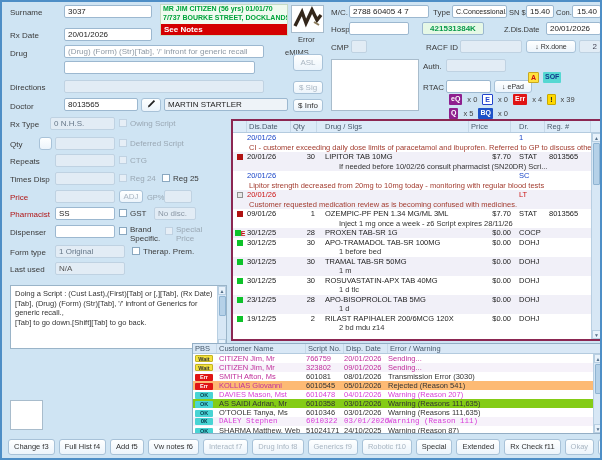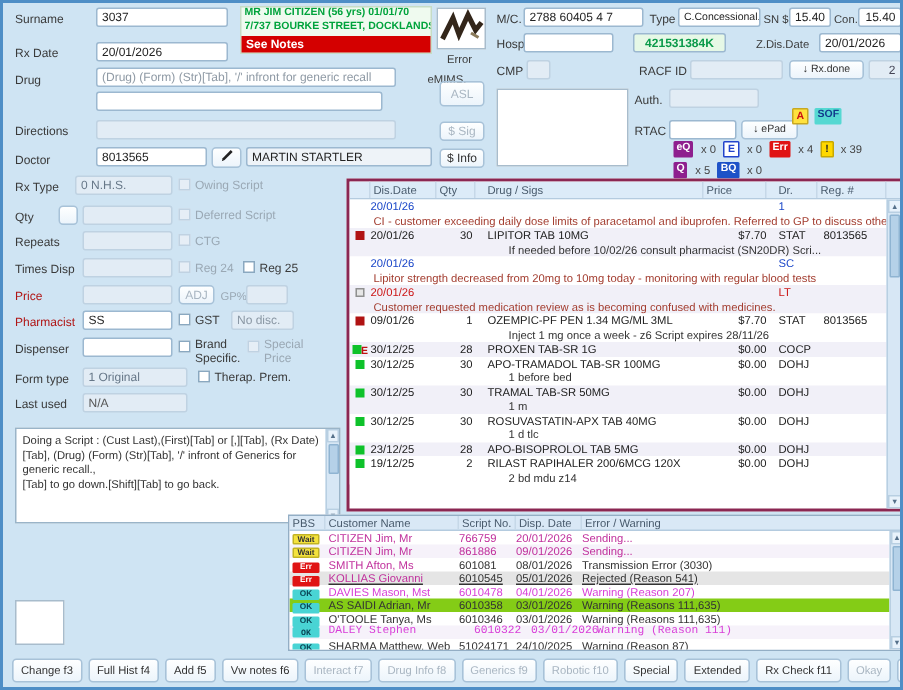--- a/index.html
+++ b/index.html
@@ -357,20 +357,21 @@
         <div class="sblock" style="background: rgb(241, 240, 248);">
           <div class="sline">
             <span class="sind"><span class="sq green"></span></span>
             <span class="sdate" style="color: rgb(34, 34, 34);">23/12/25</span>
             <span class="sqty">28</span>
             <span class="sdrug">APO-BISOPROLOL TAB 5MG</span>
             <span class="sprice">$0.00</span>
             <span class="sdr" style="color: rgb(34, 34, 34);">DOHJ</span>
             <span class="sreg"></span>
           </div>
+          <div class="ssig">1 d</div>
         </div>
         <div class="sblock" style="background: rgb(255, 255, 255);">
           <div class="sline">
             <span class="sind"><span class="sq green"></span></span>
             <span class="sdate" style="color: rgb(34, 34, 34);">19/12/25</span>
             <span class="sqty">2</span>
             <span class="sdrug">RILAST RAPIHALER 200/6MCG 120X</span>
             <span class="sprice">$0.00</span>
             <span class="sdr" style="color: rgb(34, 34, 34);">DOHJ</span>
             <span class="sreg"></span>
@@ -398,32 +399,32 @@
         <div class="prow" style="background: rgb(255, 255, 255);">
           <span class="pc0"><span class="pbadge wait">Wait</span></span>
           <span class="pc1" style="color: rgb(192, 48, 156);">CITIZEN Jim, Mr</span>
           <span class="pc2" style="color: rgb(192, 48, 156);">766759</span>
           <span class="pc3" style="color: rgb(192, 48, 156);">20/01/2026</span>
           <span class="pc4" style="color: rgb(192, 48, 156);">Sending...</span>
         </div>
         <div class="prow" style="background: rgb(246, 242, 250);">
           <span class="pc0"><span class="pbadge wait">Wait</span></span>
           <span class="pc1" style="color: rgb(192, 48, 156);">CITIZEN Jim, Mr</span>
-          <span class="pc2" style="color: rgb(192, 48, 156);">861886</span>
+          <span class="pc2" style="color: rgb(192, 48, 156);">323802</span>
           <span class="pc3" style="color: rgb(192, 48, 156);">09/01/2026</span>
           <span class="pc4" style="color: rgb(192, 48, 156);">Sending...</span>
         </div>
         <div class="prow" style="background: rgb(255, 255, 255);">
           <span class="pc0"><span class="pbadge err">Err</span></span>
           <span class="pc1" style="color: rgb(192, 48, 156);">SMITH Afton, Ms</span>
           <span class="pc2" style="color: rgb(51, 51, 51);">601081</span>
           <span class="pc3" style="color: rgb(51, 51, 51);">08/01/2026</span>
           <span class="pc4" style="color: rgb(51, 51, 51);">Transmission Error (3030)</span>
         </div>
-        <div class="prow" style="background: #e5e5e5; text-decoration: underline;">
+        <div class="prow" style="background: #fdba74;">
           <span class="pc0"><span class="pbadge err">Err</span></span>
           <span class="pc1" style="color: rgb(192, 48, 156);">KOLLIAS Giovanni</span>
           <span class="pc2" style="color: rgb(51, 51, 51);">6010545</span>
           <span class="pc3" style="color: rgb(51, 51, 51);">05/01/2026</span>
           <span class="pc4" style="color: rgb(51, 51, 51);">Rejected (Reason 541)</span>
         </div>
         <div class="prow" style="background: rgb(255, 255, 255);">
           <span class="pc0"><span class="pbadge ok">OK</span></span>
           <span class="pc1" style="color: rgb(216, 62, 216);">DAVIES Mason, Mst</span>
           <span class="pc2" style="color: rgb(216, 62, 216);">6010478</span>
@@ -440,21 +441,21 @@
         <div class="prow" style="background: rgb(255, 255, 255);">
           <span class="pc0"><span class="pbadge ok">OK</span></span>
           <span class="pc1" style="color: rgb(51, 51, 51);">O'TOOLE Tanya, Ms</span>
           <span class="pc2" style="color: rgb(51, 51, 51);">6010346</span>
           <span class="pc3" style="color: rgb(51, 51, 51);">03/01/2026</span>
           <span class="pc4" style="color: rgb(51, 51, 51);">Warning (Reasons 111,635)</span>
         </div>
         <div class="prow" style="background: rgb(246, 242, 250); font-family: Liberation Mono, monospace;">
           <span class="pc0"><span class="pbadge ok">OK</span></span>
           <span class="pc1" style="color: rgb(216, 62, 216);">DALEY Stephen</span>
-          <span class="pc2" style="color: rgb(216, 62, 216); margin-left: 10px;">6010322</span>
+          <span class="pc2" style="color: rgb(216, 62, 216);">6010322</span>
           <span class="pc3" style="color: rgb(216, 62, 216);">03/01/2026</span>
           <span class="pc4" style="color: rgb(216, 62, 216);">Warning (Reason 111)</span>
         </div>
         <div class="prow" style="background: rgb(255, 255, 255);">
           <span class="pc0"><span class="pbadge ok">OK</span></span>
           <span class="pc1" style="color: rgb(51, 51, 51);">SHARMA Matthew, Web</span>
           <span class="pc2" style="color: rgb(51, 51, 51);">51024171</span>
           <span class="pc3" style="color: rgb(51, 51, 51);">24/10/2025</span>
           <span class="pc4" style="color: rgb(51, 51, 51);">Warning (Reason 87)</span>
         </div>

